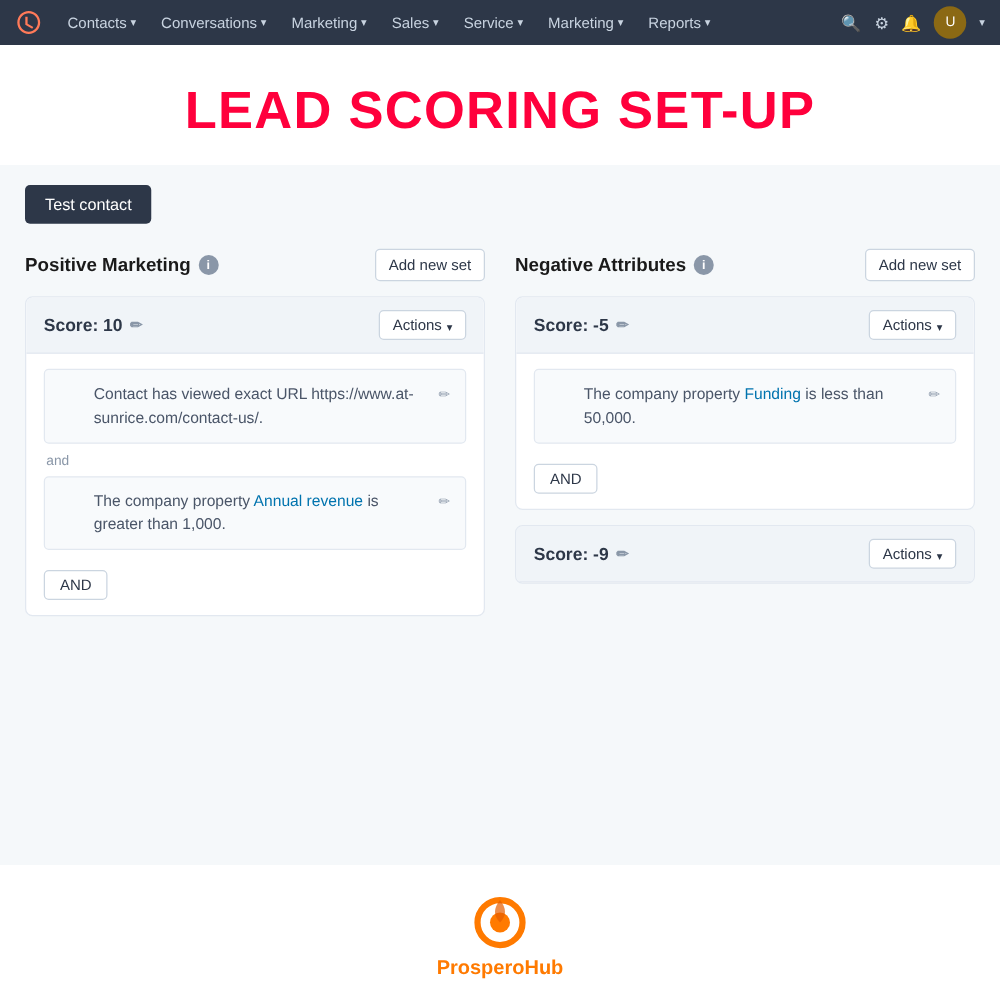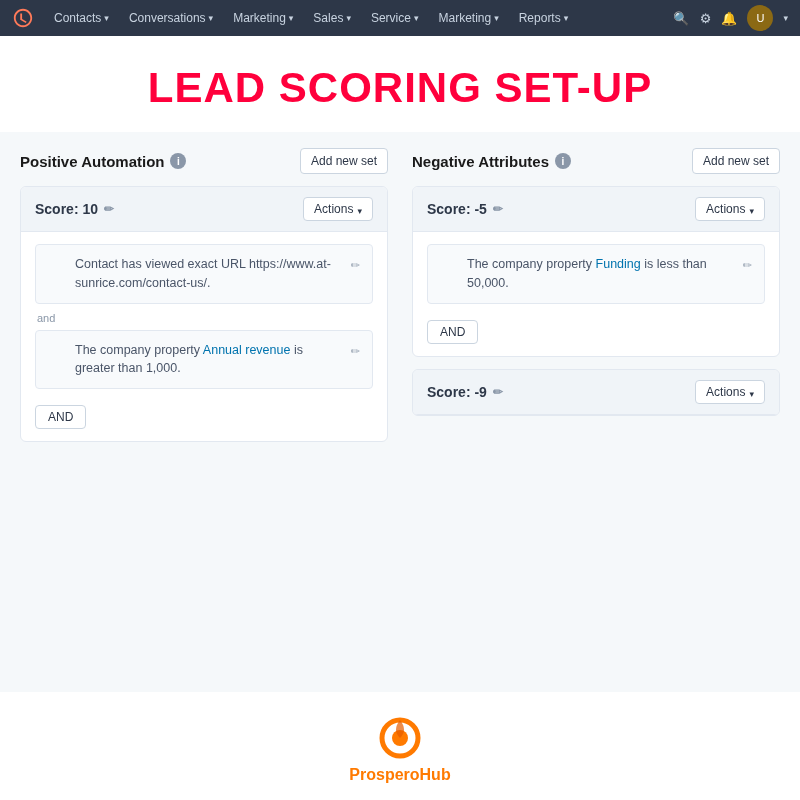--- a/index.html
+++ b/index.html
@@ -302,28 +302,29 @@
   </div>
 </div>
 
 <div class="page-title-banner">
   <h1>LEAD SCORING SET-UP</h1>
 </div>
 
 <div class="content-area">
 
   
+  <button class="test-contact-btn">Test contact</button>
 
   
   <div class="scoring-columns">
 
     <div class="scoring-column">
       <div class="section-header">
         <div class="section-title">
-          <span>Positive Automation</span>
+          <span>Positive Marketing</span>
           <div class="info-icon">i</div>
         </div>
         <button class="add-new-set-btn">Add new set</button>
       </div>
 
       <div class="score-card">
         <div class="score-card-header">
           <div class="score-label">
             <span>Score: 10</span>
             <span class="edit-icon">✏</span>

